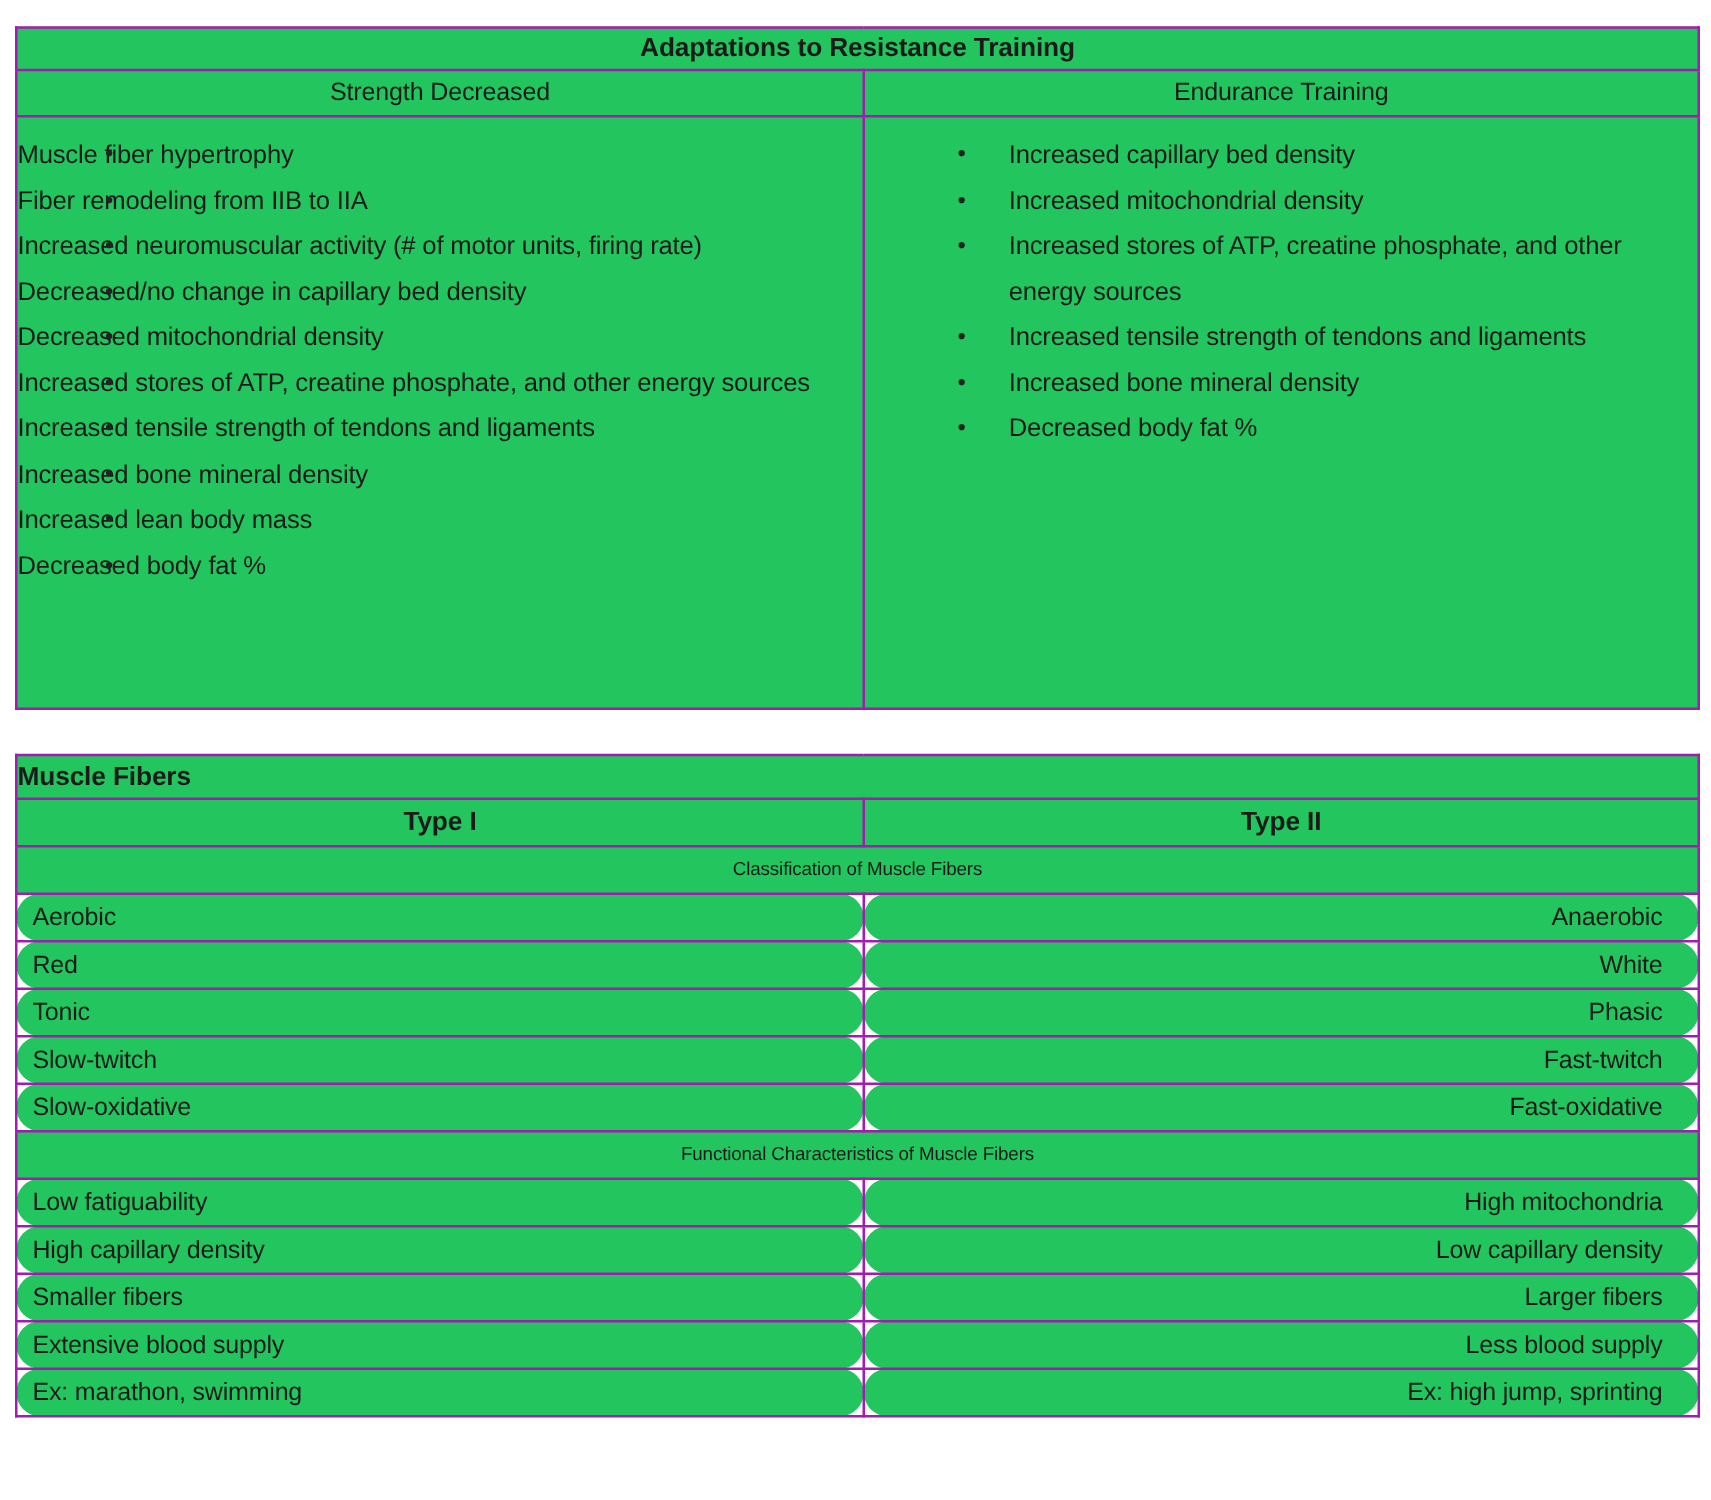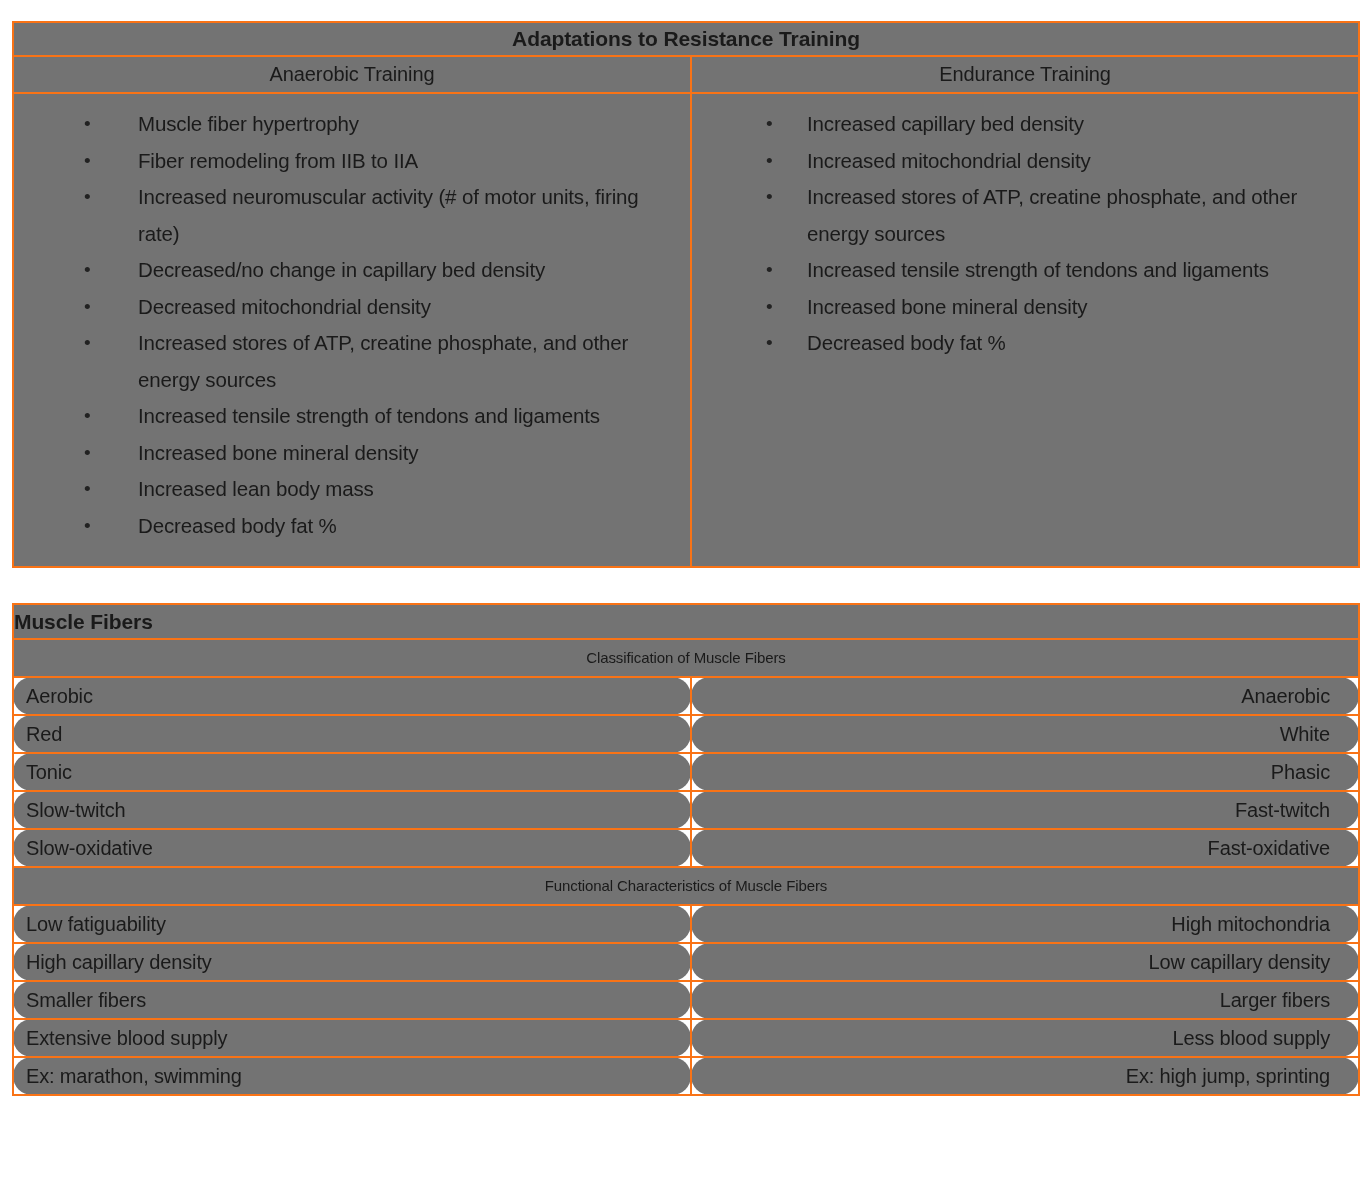--- a/index.html
+++ b/index.html
@@ -23,24 +23,24 @@
   }
 
   
   .tbl {
     position: absolute;
     border-collapse: collapse;
     table-layout: fixed;
     background: #ffffff;
   }
   .tbl td {
-    border: 2px solid #f97316;
+    border: 2px solid #a21caf;
     padding: 0;
     vertical-align: top;
-    background: #737373;
+    background: #22c55e;
   }
 
   
   #table-adaptations {
     left: 12px;
     top: 21px;
     width: 1346px;
   }
   .t1-title {
     height: 32px;
@@ -64,21 +64,20 @@
   ul.bullets {
     list-style: none;
     margin: 0;
     padding: 12px 8px 8px 0;
   }
   ul.bullets li {
     position: relative;
     font-size: 20.5px;
     line-height: 36.5px;
     letter-spacing: -0.15px;
-    padding-left: 124px;
     padding-right: 4px;
   }
   ul.bullets li::before {
     content: "\2022";
     position: absolute;
     left: 70px;
     top: 0;
     font-size: 19px;
     line-height: 36.5px;
     color: #222;
@@ -134,21 +133,21 @@
   <table class="tbl" id="table-adaptations">
     <colgroup>
       <col style="width:678px">
       <col style="width:668px">
     </colgroup>
     <tbody>
       <tr>
         <td class="t1-title" colspan="2">Adaptations to Resistance Training</td>
       </tr>
       <tr>
-        <td class="t1-colhead">Anaerobic Training</td>
+        <td class="t1-colhead">Strength Decreased</td>
         <td class="t1-colhead">Endurance Training</td>
       </tr>
       <tr>
         <td class="t1-body">
           <ul class="bullets" id="strength-list">
               <li>Muscle fiber hypertrophy</li>
               <li>Fiber remodeling from IIB to IIA</li>
               <li>Increased neuromuscular activity (# of motor units, firing rate)</li>
               <li>Decreased/no change in capillary bed density</li>
               <li>Decreased mitochondrial density</li>
@@ -175,20 +174,24 @@
 
   <table class="tbl" id="table-muscle-fibers">
     <colgroup>
       <col style="width:678px">
       <col style="width:668px">
     </colgroup>
     <tbody id="muscle-fibers-body">
       <tr>
         <td class="t2-title" colspan="2">Muscle Fibers</td>
       </tr>
+      <tr>
+        <td class="t2-colhead">Type I</td>
+        <td class="t2-colhead">Type II</td>
+      </tr>
     <tr>
           <td class="t2-section" colspan="2">Classification of Muscle Fibers</td>
         </tr>
         <tr>
           <td class="t2-cell left">Aerobic</td>
           <td class="t2-cell right">Anaerobic</td>
         </tr>
         <tr>
           <td class="t2-cell left">Red</td>
           <td class="t2-cell right">White</td>

